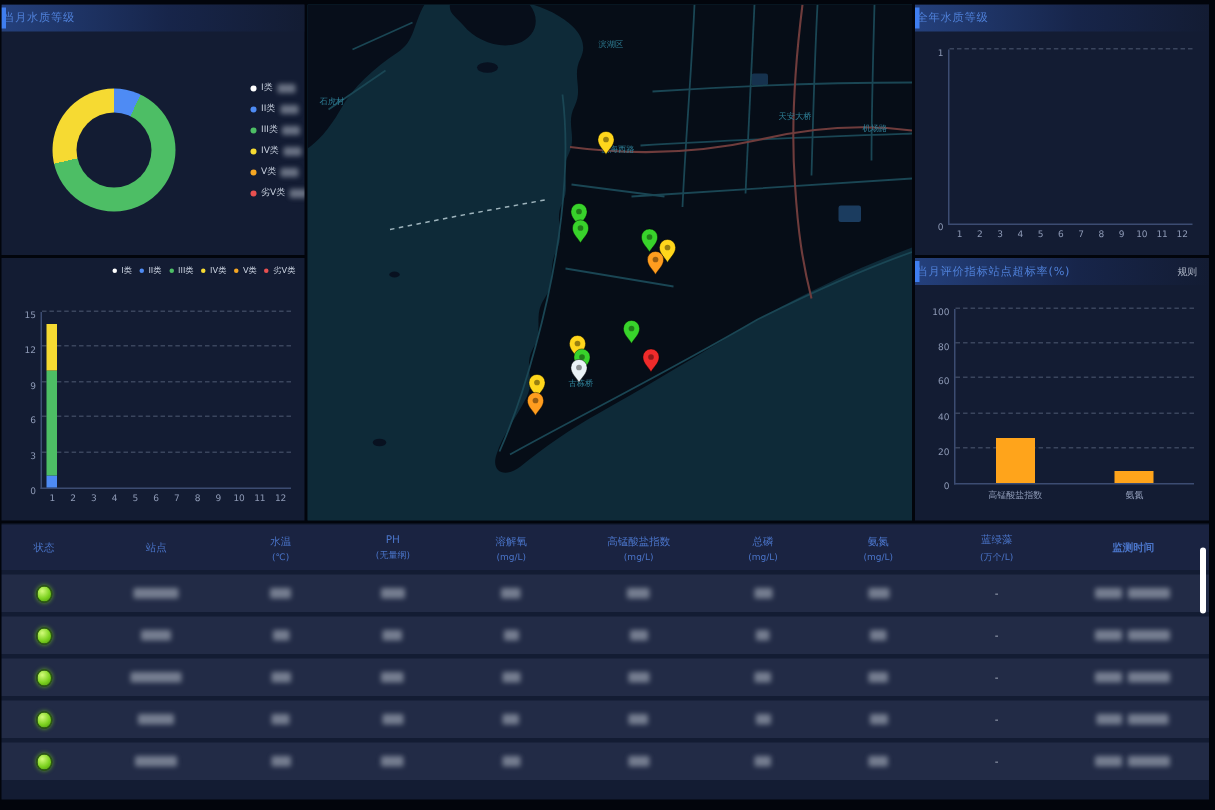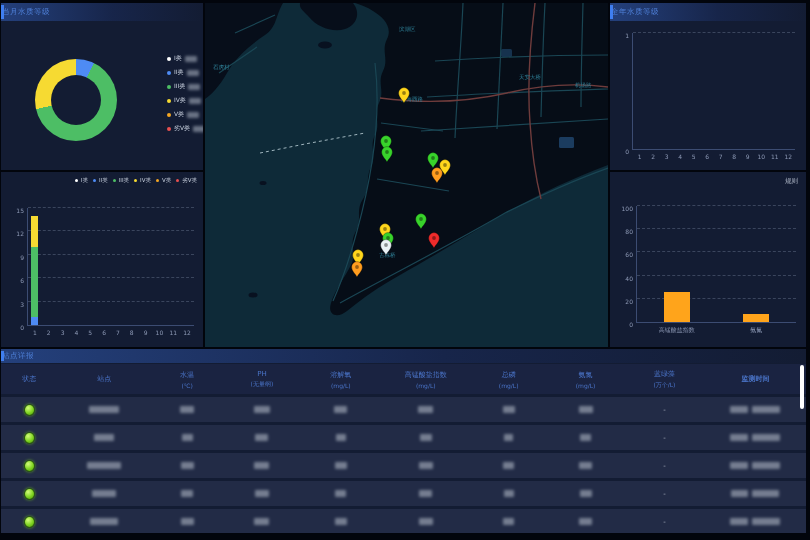--- a/index.html
+++ b/index.html
@@ -299,20 +299,23 @@
           <div class="xtick" style="left: 62.5%;">8</div>
           <div class="xtick" style="left: 70.8333%;">9</div>
           <div class="xtick" style="left: 79.1667%;">10</div>
           <div class="xtick" style="left: 87.5%;">11</div>
           <div class="xtick" style="left: 95.8333%;">12</div>
         </div>
       </div>
   </div>
 
   <div class="panel" id="mr-panel" style="left:610px; top:172px; width:196px; height:175px;">
+    <div class="panel-head">
+      <span class="panel-title">当月评价指标站点超标率(%)</span>
+    </div>
     <span class="rules-link">规则</span>
     <div id="mr-chart">
         <div class="plot plot-mr">
           <div class="ytick" style="bottom: calc(0% - 3px);">0</div>
           <div class="ytick" style="bottom: calc(20% - 3px);">20</div>
           <div class="grid" style="bottom: 20%;"></div>
           <div class="ytick" style="bottom: calc(40% - 3px);">40</div>
           <div class="grid" style="bottom: 40%;"></div>
           <div class="ytick" style="bottom: calc(60% - 3px);">60</div>
           <div class="grid" style="bottom: 60%;"></div>
@@ -322,23 +325,20 @@
           <div class="grid" style="bottom: 100%;"></div>
           <div class="xtick" style="left: 25%;">高锰酸盐指数</div>
           <div class="vbar" style="left: calc(25% - 13px); width: 26px; bottom: 0%; height: 26%; background: rgb(255, 164, 27);"></div>
           <div class="xtick" style="left: 75%;">氨氮</div>
           <div class="vbar" style="left: calc(75% - 13px); width: 26px; bottom: 0%; height: 7%; background: rgb(255, 164, 27);"></div>
         </div>
       </div>
   </div>
 
   <div class="panel" id="stations-panel" style="left:1px; top:349px; width:805px; height:184px;">
-    <div class="panel-head">
-      <span class="panel-title">站点详报</span>
-    </div>
     <div class="thead" id="stations-thead">
         <div class="th c0">
           <span class="th-l">状态</span>
         </div>
         <div class="th c1">
           <span class="th-l">站点</span>
         </div>
         <div class="th c2">
           <span class="th-l">水温</span>
           <span class="th-u">(℃)</span>

